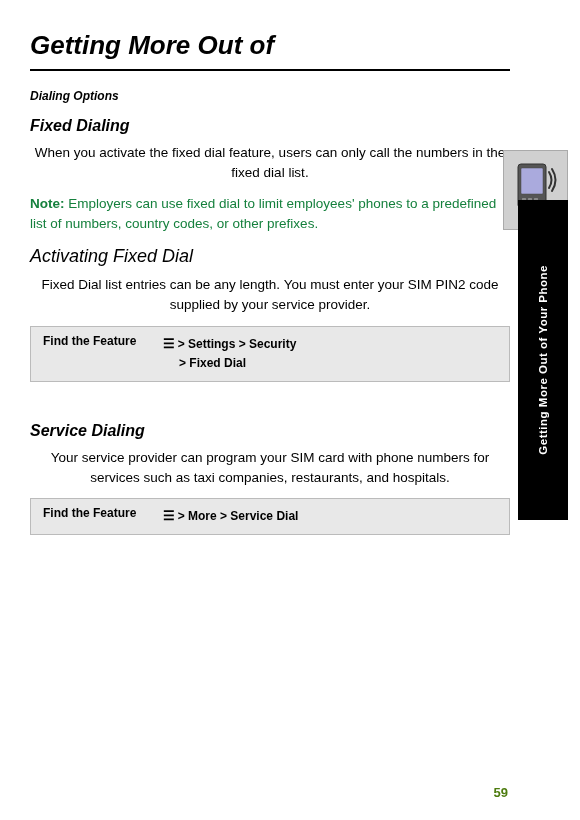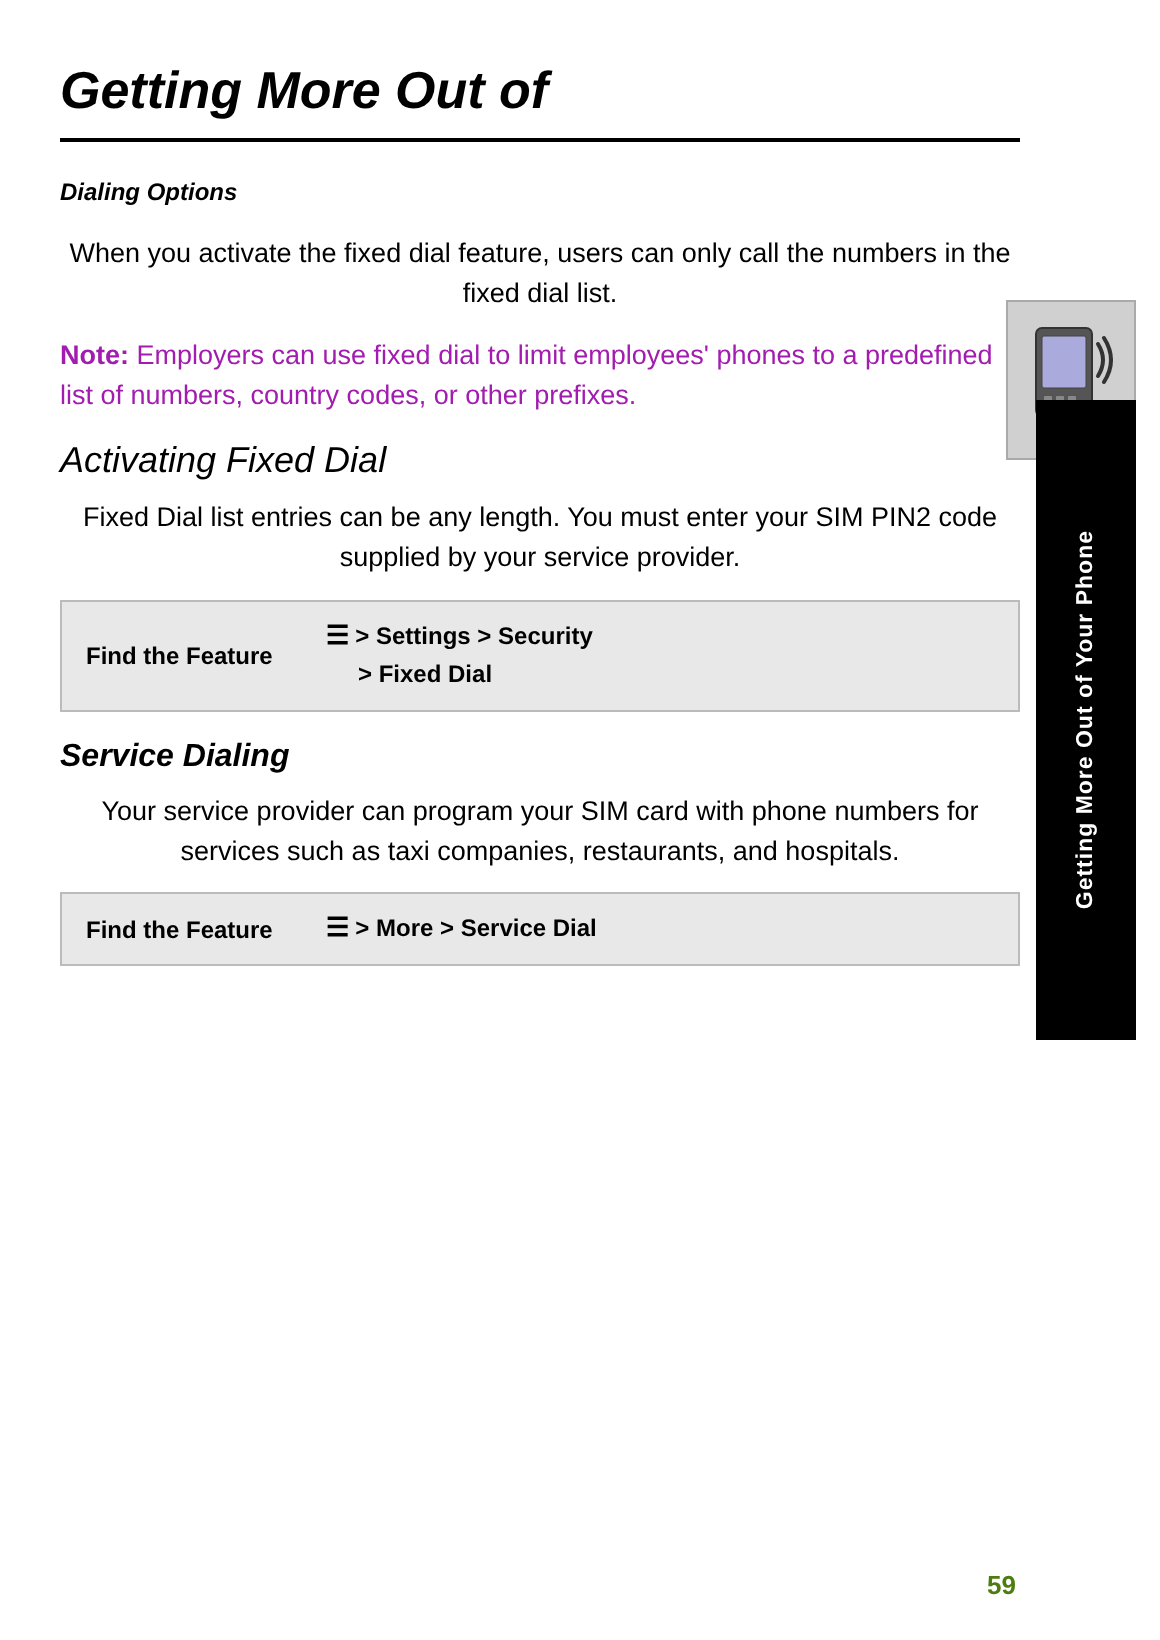--- a/index.html
+++ b/index.html
@@ -70,44 +70,44 @@
       margin-bottom: 10px;
       color: #000;
       text-align: center;
     }
 
     
     .note-text {
       font-size: 13.5px;
       line-height: 1.5;
       margin-bottom: 12px;
-      color: #a21caf;
+      color: #15803d;
     }
 
     .note-text .note-label {
       font-weight: bold;
     }
 
     
     .subsection-heading {
       font-size: 18px;
       font-weight: normal;
       font-style: italic;
       margin-bottom: 8px;
       color: #000;
     }
 
     
     .find-feature-box {
       background: #e8e8e8;
       border: 1px solid #bbb;
       padding: 7px 12px;
-      margin-bottom: 14px;
+      margin-bottom: 40px;
       display: flex;
-      align-items: center;
+      align-items: flex-start;
       gap: 10px;
     }
 
     .find-feature-label {
       font-size: 12px;
       font-weight: bold;
       white-space: nowrap;
       min-width: 110px;
     }
 
@@ -186,20 +186,23 @@
     <div class="chapter-title">
       <span>Getting More Out of</span><br>
     </div>
 
     <hr class="divider">
 
     <div class="section-heading">
       <span>Dialing Options</span>
     </div>
 
+    <div class="sub-heading">
+      <span>Fixed Dialing</span>
+    </div>
 
     <p class="body-text">
       <span>When you activate the fixed dial feature, users can only call the numbers in the fixed dial list.</span>
     </p>
 
     <p class="note-text">
       <span class="note-label">Note:</span><span> Employers can use fixed dial to limit employees' phones to a predefined list of numbers, country codes, or other prefixes.</span>
     </p>
 
     <div class="subsection-heading">

